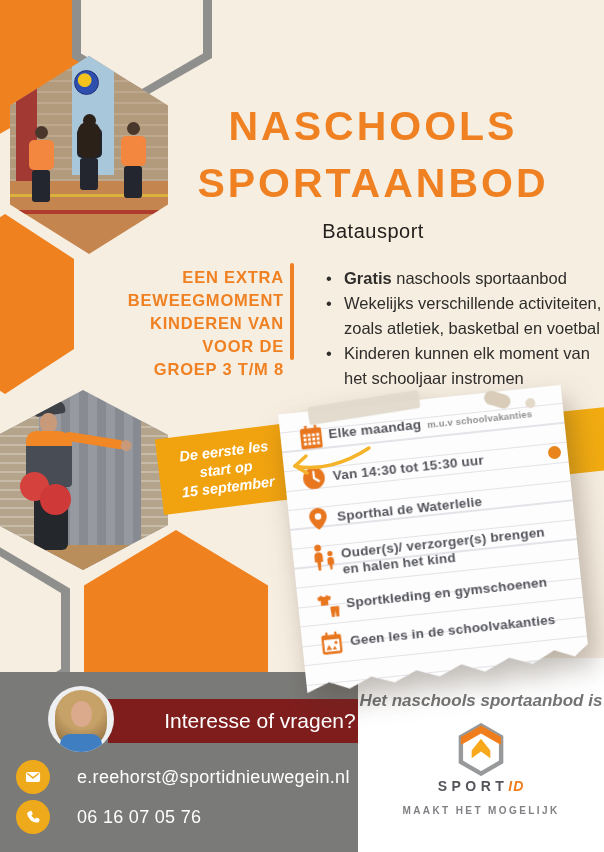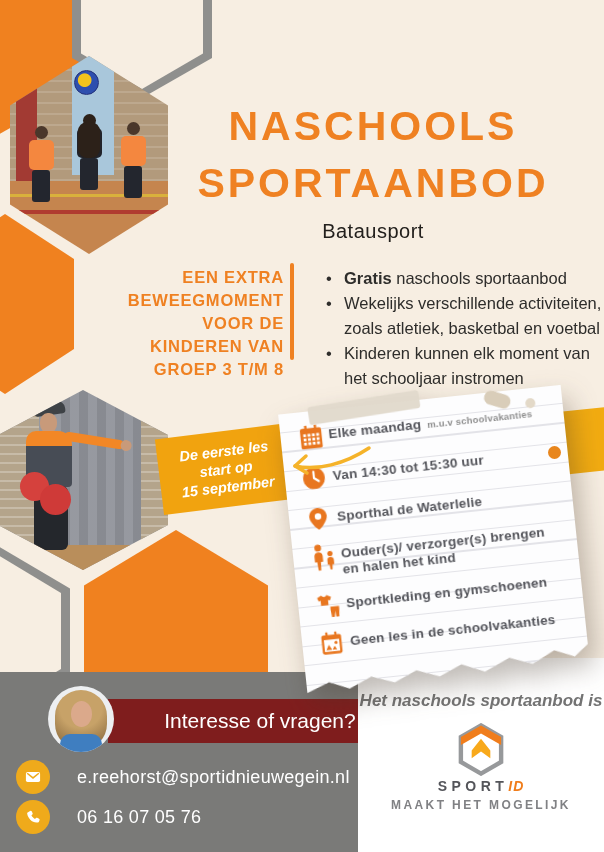--- a/index.html
+++ b/index.html
@@ -109,21 +109,21 @@
   .contact-row.phone { top:800px; }
   .cicon { width:34px; height:34px; border-radius:50%; background:#efaa1b; display:flex; align-items:center; justify-content:center; }
   .ctext { color:#fff; font-size:18px; font-weight:500; letter-spacing:.3px; }
 
   
   .whitebox { left:358px; top:658px; width:246px; height:194px; background:#ffffff; z-index:6; text-align:center; padding-top:32px; }
   .init-line { font-size:17px; font-style:italic; font-weight:600; color:#737373; line-height:21px; }
   .logo-hex { margin:12px auto 2px; display:block; }
   .logo-word { font-size:14px; font-weight:700; letter-spacing:4.5px; color:#54555a; }
   .logo-word .id { font-style:italic; color:#f07d1b; letter-spacing:1px; }
-  .logo-tag { margin-top:4px; font-size:12px; font-weight:700; letter-spacing:2.4px; color:#808184; }
+  .logo-tag { margin-top:11px; font-size:10px; font-weight:700; letter-spacing:2.4px; color:#808184; }
 </style>
 </head>
 <body>
 
 <div id="poster">
 
   <div class="abs hex hex-solid hex-orange-tl"></div>
   <div class="abs hex hexo hex-gray-top"></div>
   <div class="abs hex hex-solid hex-orange-left"></div>
   <div class="abs hex hexo hex-gray-bot"></div>
@@ -169,22 +169,22 @@
 
   <div class="abs title-block">
     <div class="title-line">NASCHOOLS</div>
     <div class="title-line">SPORTAANBOD</div>
     <div class="subtitle">Batausport</div>
   </div>
 
   <div class="abs intro-heading">
     <div>EEN EXTRA</div>
     <div>BEWEEGMOMENT</div>
+    <div>KINDEREN VAN</div>
     <div>VOOR DE</div>
-    <div>KINDEREN VAN</div>
     <div>GROEP 3 T/M 8</div>
   </div>
   <div class="abs divider-bar"></div>
   <div class="abs bullets">
     <div class="bullet">
       <span class="marker"></span>
       <span><span class="lead">Gratis</span><span> naschools sportaanbod</span></span>
     </div>
     <div class="bullet">
       <span class="marker"></span>

